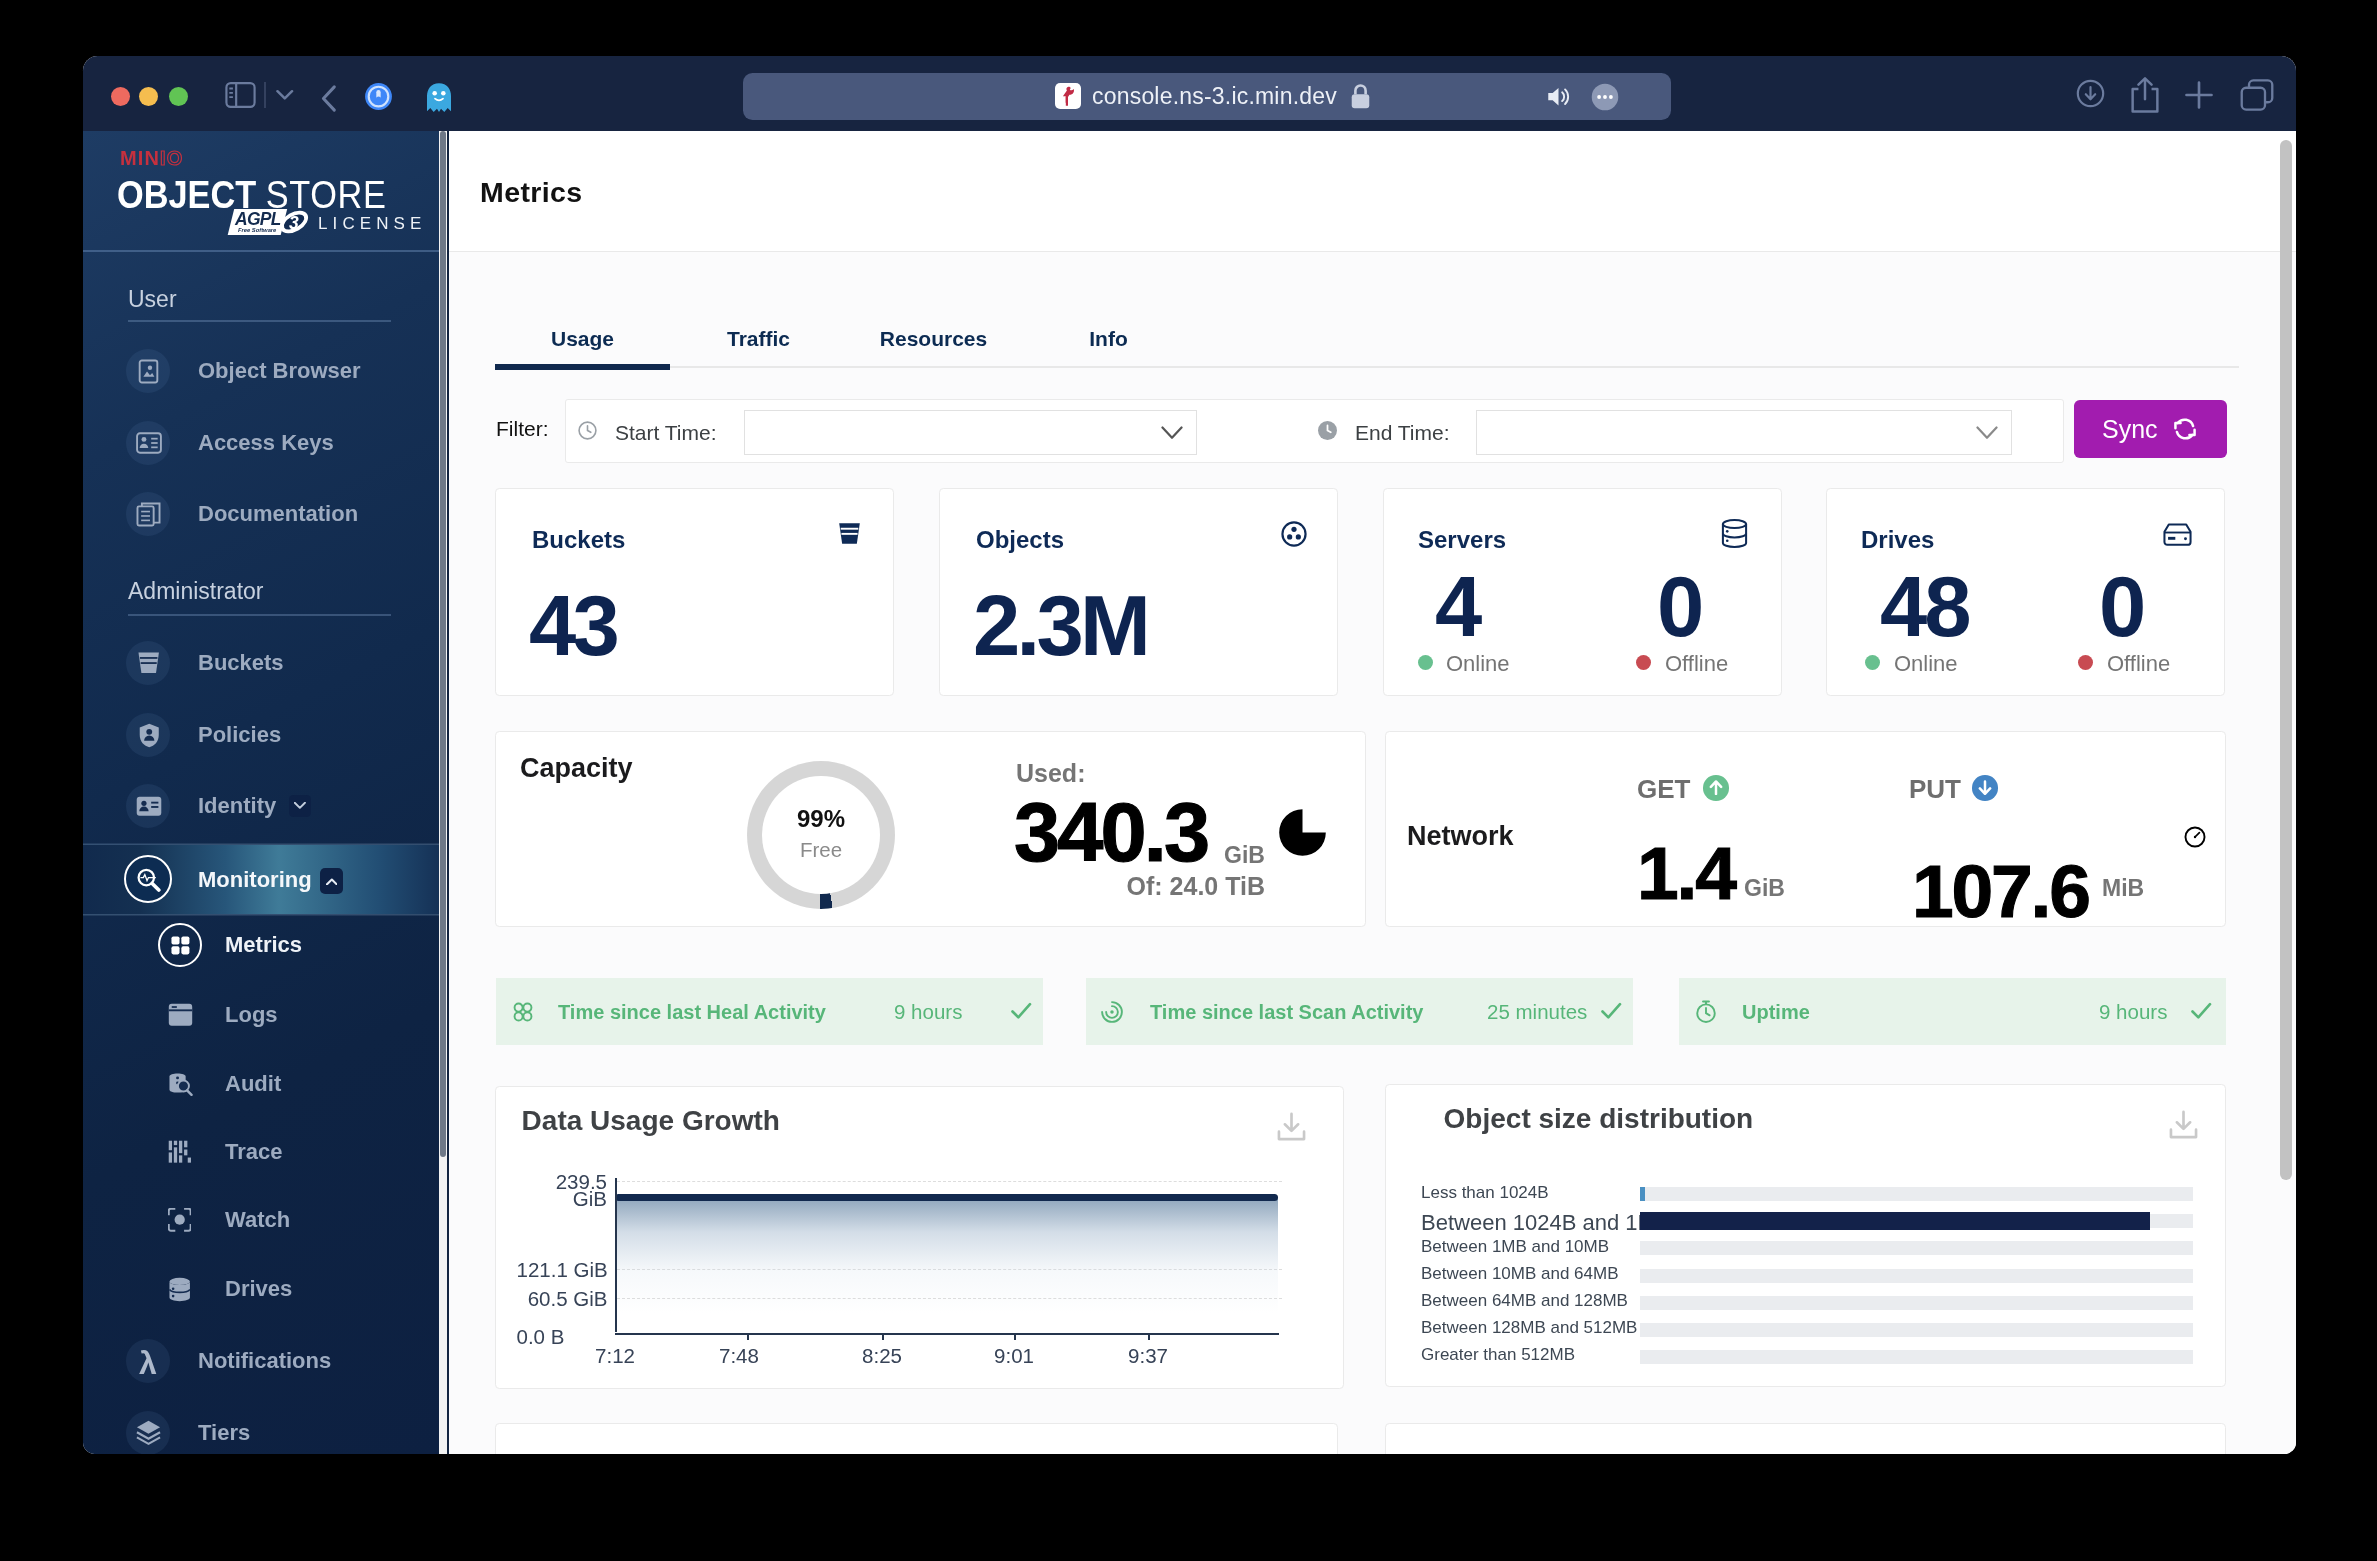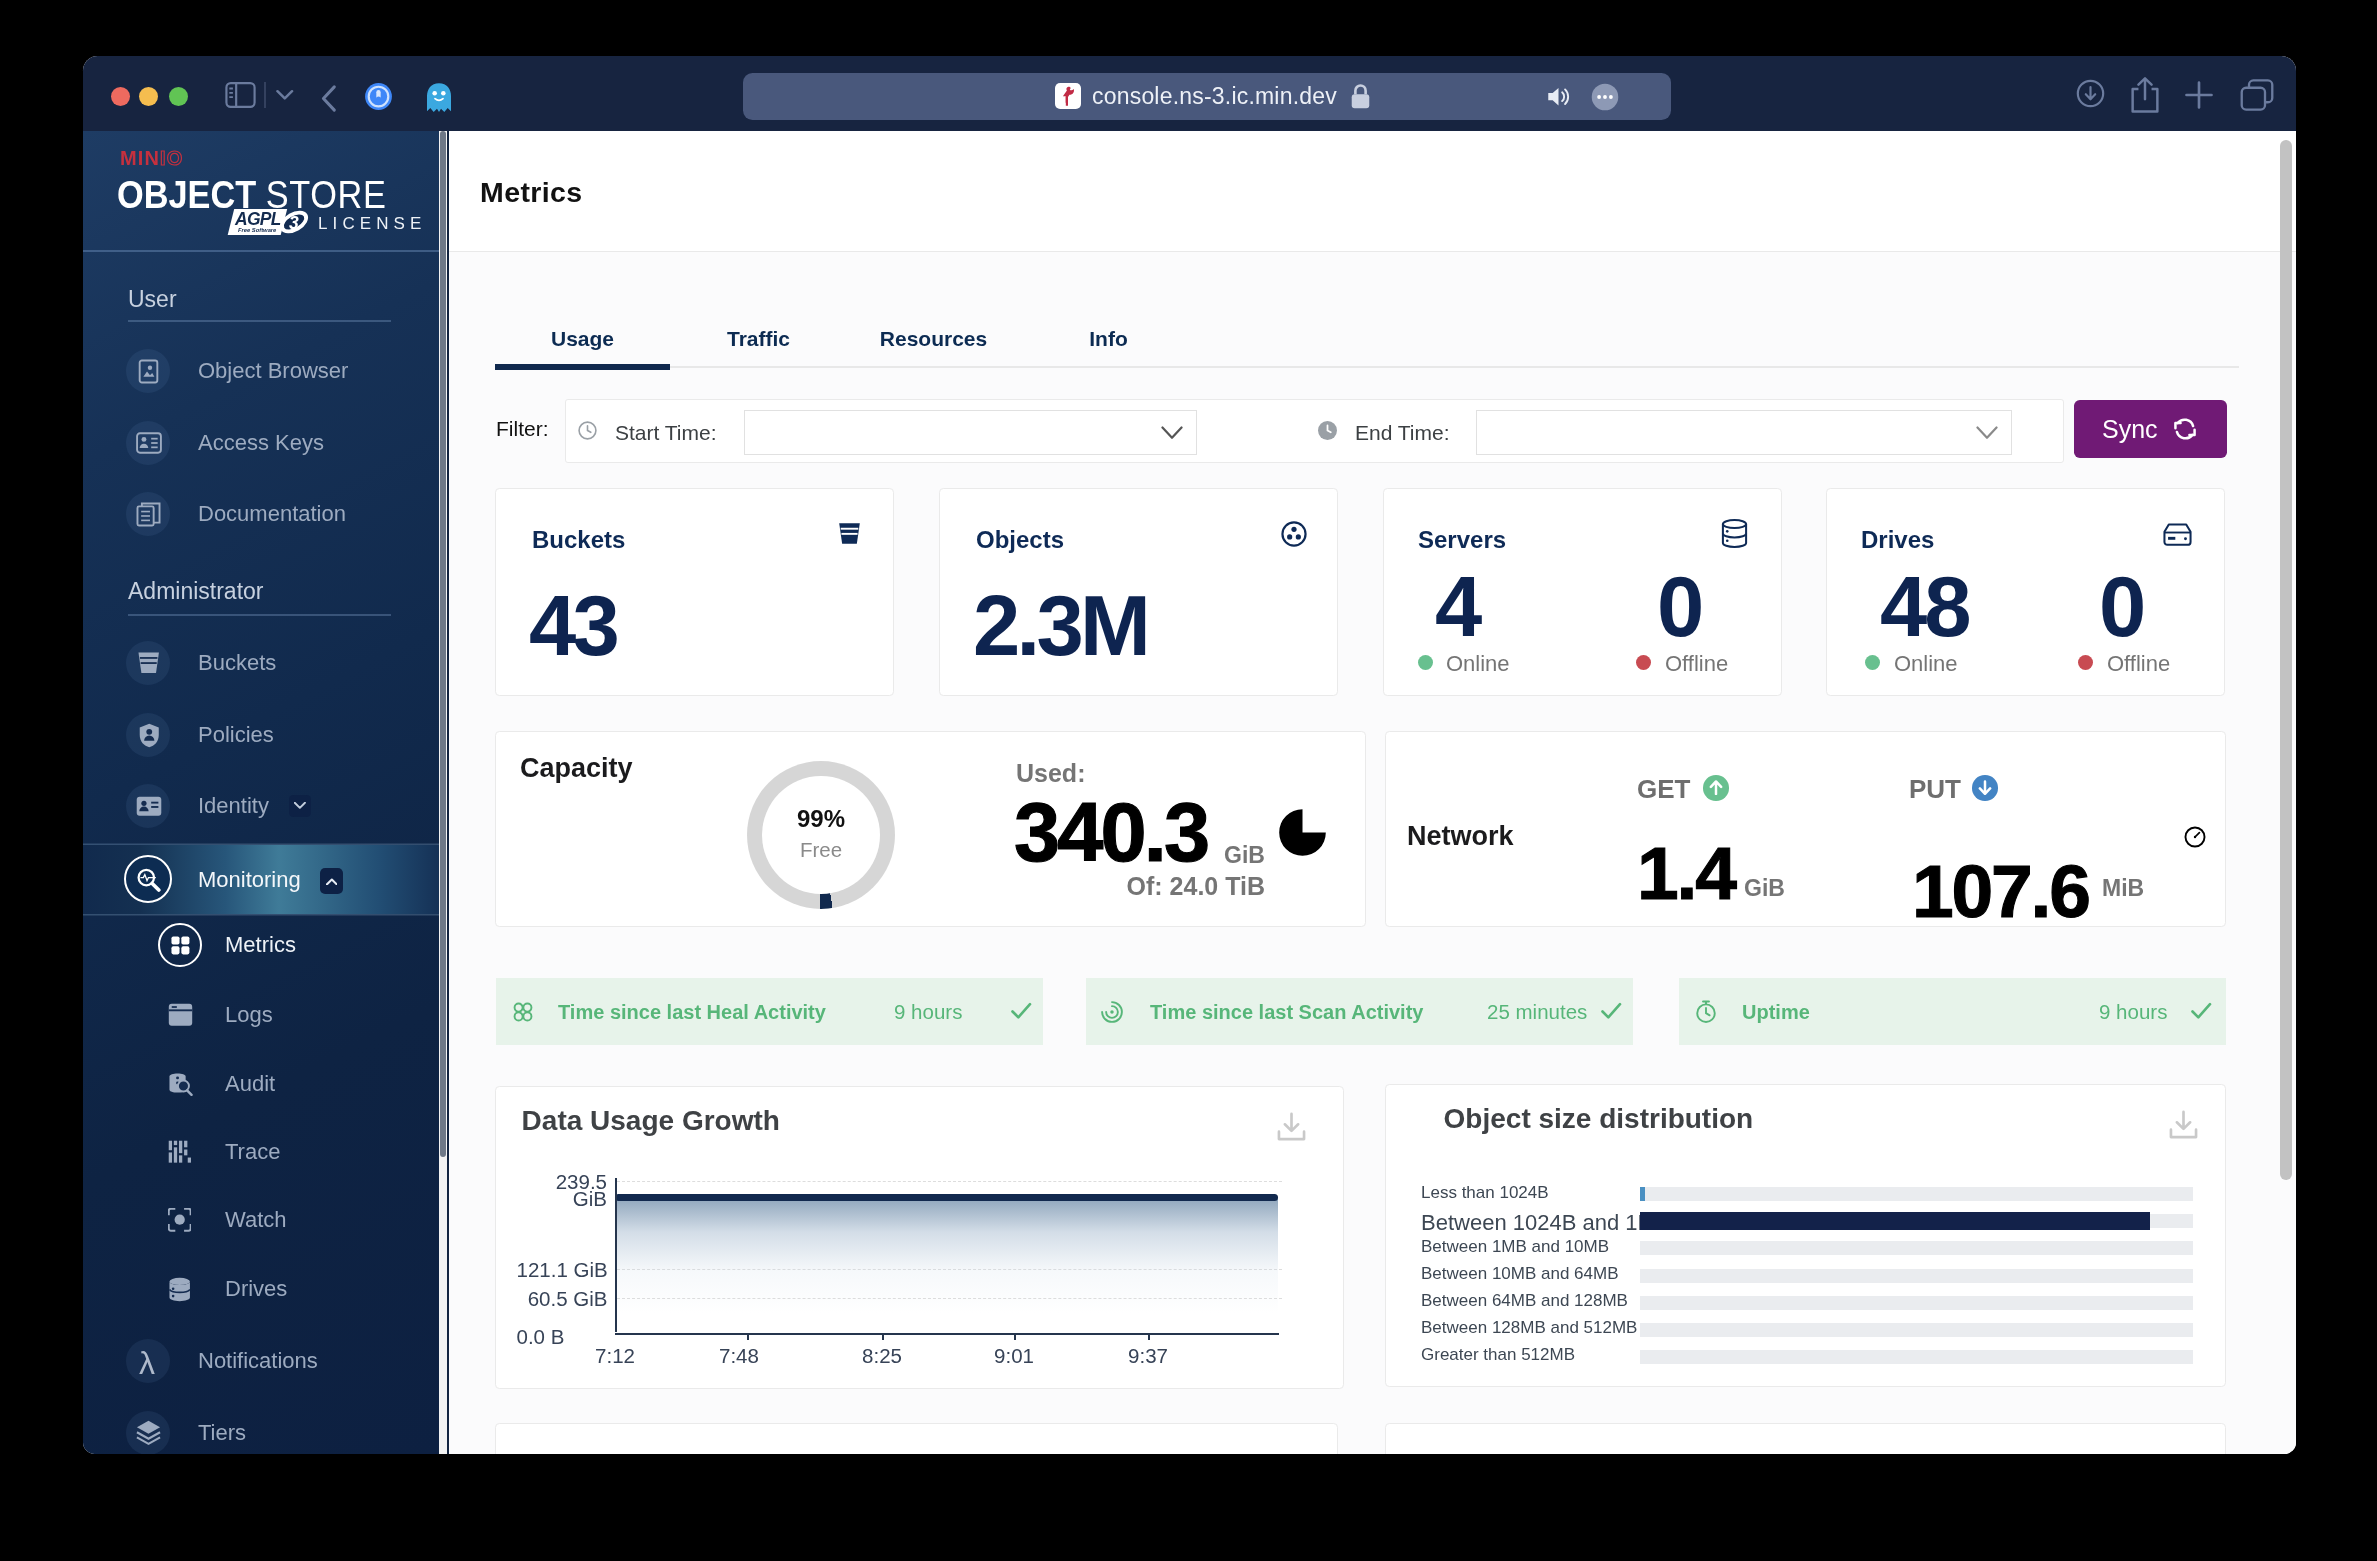--- a/index.html
+++ b/index.html
@@ -12,21 +12,21 @@
 
 .app{position:absolute;left:0;top:75px;width:2213px;height:1323px;}
 .sidebar{position:absolute;left:0;top:0;width:356px;height:1323px;background:linear-gradient(153deg,#1e3c64 0%,#163156 22%,#112a4d 45%,#0e2343 70%,#0d2041 100%);}
 .sscroll{position:absolute;left:356px;top:0;width:8px;height:1323px;background:#f2f2f2;}
 .sthumb{position:absolute;left:0.7px;top:0;width:6.6px;height:1026px;background:#6e7887;border-radius:3.7px;}
 .sline{position:absolute;left:364px;top:0;width:1.5px;height:1323px;background:#12233f;}
 .main{position:absolute;left:366px;top:0;width:1847px;height:1323px;background:#fbfbfc;}
 
 .sec{position:absolute;left:45px;color:#c7d1df;font-size:23px;}
 .sdiv{position:absolute;left:45px;width:263px;height:1.5px;background:rgba(140,170,210,.32);}
-.item{position:absolute;left:0;width:356px;height:70px;}
+.item{position:absolute;left:0;width:356px;height:70px;font-weight:bold;}
 .icirc{position:absolute;left:43px;top:13px;width:44px;height:44px;border-radius:50%;background:rgba(130,175,235,.09);}
 .ilab{position:absolute;left:115px;top:50%;transform:translateY(-50%);font-size:22px;color:#9dabc0;white-space:nowrap;}
 .slab{left:142px;}
 svg{display:block;}
 
 .phead{position:absolute;left:0;top:0;width:1847px;height:121px;background:#fff;border-bottom:1.5px solid #e9e9e9;}
 .ptitle{position:absolute;left:31px;top:45px;font-size:28.5px;font-weight:bold;color:#121212;letter-spacing:0.4px;}
 .tab{position:absolute;top:196px;width:175px;text-align:center;font-size:21px;font-weight:bold;color:#0c2b52;}
 .tabline{position:absolute;left:46px;top:235px;width:1744px;height:1.5px;background:#e8e8e8;}
 .tabu{position:absolute;left:46px;top:233px;width:175px;height:5.8px;background:#10294e;}
@@ -329,21 +329,21 @@
           <circle cx="13" cy="13" r="13" fill="#9aa0a6"></circle>
           <path d="M13 6 L13 13 L17.5 15.5" fill="none" stroke="#fff" stroke-width="2.4" stroke-linecap="round"></path>
         </svg>
         <div class="abs" style="left:789px;top:20.5px;font-size:21px;color:#3c4043;">End Time:</div>
         <div class="abs" style="left:910px;top:9.5px;width:536px;height:45px;background:#fff;border:1.5px solid #e1e1e1;">
           <svg class="abs" style="right:13px;top:15.4px;" width="22" height="14" viewBox="0 0 30 19">
               <path d="M2 2 L15 16 L28 2" fill="none" stroke="#8a8a8a" stroke-width="3" stroke-linecap="round" stroke-linejoin="round"></path>
             </svg>
         </div>
       </div>
-      <div class="abs" style="left:1625px;top:269px;width:153px;height:58px;border-radius:5.8px;background:#701a75;color:#fff;">
+      <div class="abs" style="left:1625px;top:269px;width:153px;height:58px;border-radius:5.8px;background:#a21caf;color:#fff;">
         <span class="abs" style="left:28px;top:14.6px;font-size:25px;">Sync</span>
         <svg class="abs" style="left:97px;top:15.4px;" width="28" height="28" viewBox="0 0 38 38">
           <path d="M8 23 a12 12 0 0 0 21 4 M30 15 a12 12 0 0 0-21-4" fill="none" stroke="#fff" stroke-width="3.4" stroke-linecap="round"></path>
           <path d="M25 27 L32 27 L32 20" fill="none" stroke="#fff" stroke-width="3.4" stroke-linecap="round" stroke-linejoin="round"></path>
           <path d="M13 11 L6 11 L6 18" fill="none" stroke="#fff" stroke-width="3.4" stroke-linecap="round" stroke-linejoin="round"></path>
         </svg>
       </div>
 
       <div class="card" style="left:46px;top:357px;width:399px;height:208px;">
         <div class="abs" style="left:36px;top:37px;font-size:24px;font-weight:bold;color:#0e2a56;">Buckets</div>

